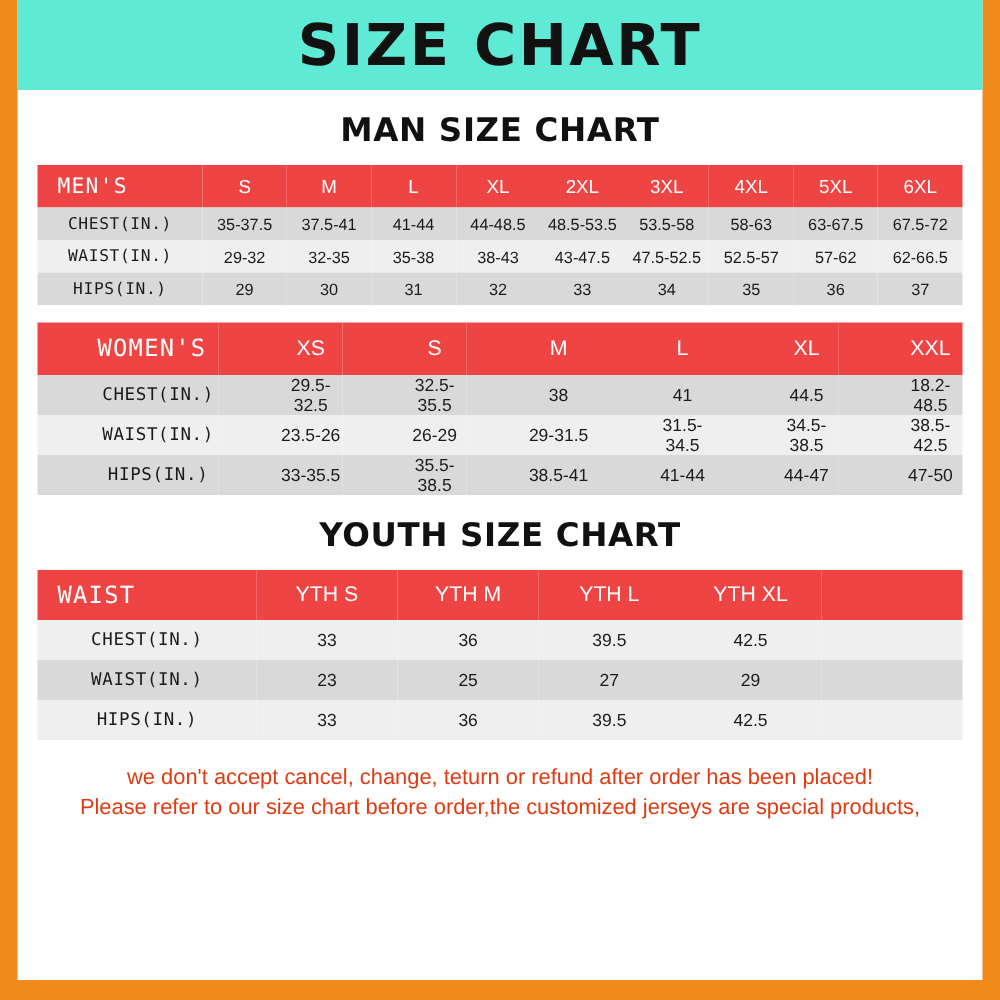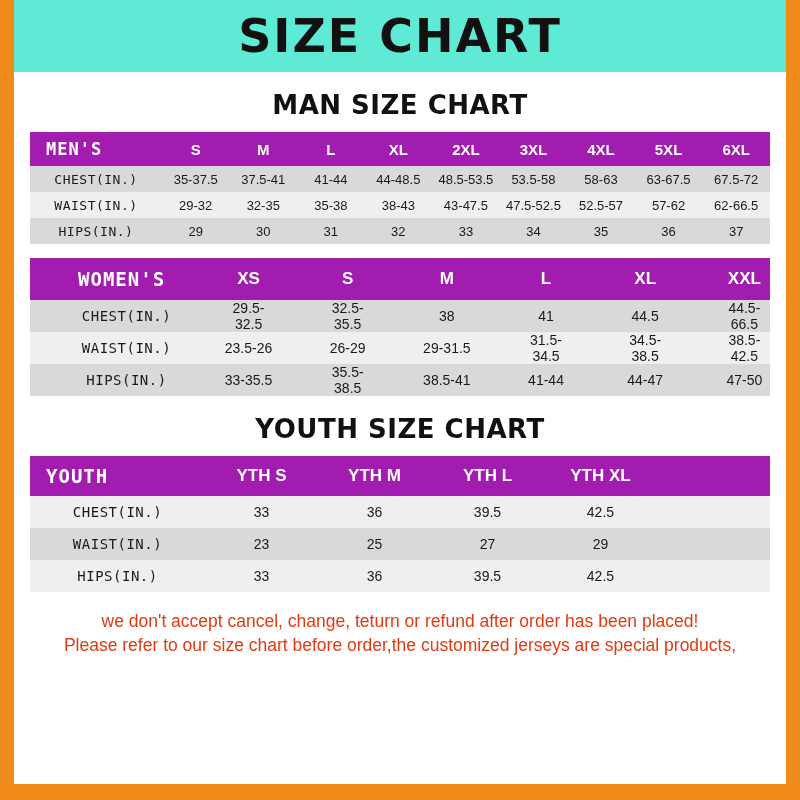--- a/index.html
+++ b/index.html
@@ -62,23 +62,23 @@
   table.size-table td {
     text-align: center;
     font-size: 13px;
     color: #1a1a1a;
     padding: 0;
     height: 26px;
     vertical-align: middle;
     font-family: "Liberation Sans", sans-serif;
   }
   table.size-table thead th {
-    background: #a21caf;
+    background: #ef4444;
     color: #ffffff;
-    font-weight: bold;
+    font-weight: normal;
     height: 34px;
     font-size: 15px;
   }
   table.size-table thead th.rowlabel {
     text-align: left;
     padding-left: 16px;
     font-family: "DejaVu Sans Mono", monospace;
     font-size: 17px;
     letter-spacing: 1px;
   }
@@ -199,21 +199,21 @@
           </tr>
         </thead>
         <tbody>
           <tr class="odd">
             <td class="rowlabel">CHEST(IN.)</td>
             <td>29.5-32.5</td>
             <td>32.5-35.5</td>
             <td>38</td>
             <td>41</td>
             <td>44.5</td>
-            <td>44.5-66.5</td>
+            <td>18.2-48.5</td>
           </tr>
           <tr class="even">
             <td class="rowlabel">WAIST(IN.)</td>
             <td>23.5-26</td>
             <td>26-29</td>
             <td>29-31.5</td>
             <td>31.5-34.5</td>
             <td>34.5-38.5</td>
             <td>38.5-42.5</td>
           </tr>
@@ -228,21 +228,21 @@
           </tr>
         </tbody>
       </table>
     </div>
 
     <div class="section">
       <div class="section-title">YOUTH SIZE CHART</div>
       <table class="size-table" id="youth-table">
         <thead>
           <tr>
-            <th class="rowlabel" style="width:22%">YOUTH</th>
+            <th class="rowlabel" style="width:22%">WAIST</th>
             <th style="width:15.6%">YTH S</th>
             <th style="width:15.6%">YTH M</th>
             <th style="width:15.6%">YTH L</th>
             <th style="width:15.6%">YTH XL</th>
             <th style="width:15.6%"></th>
           </tr>
         </thead>
         <tbody>
           <tr class="even">
             <td class="rowlabel">CHEST(IN.)</td>

